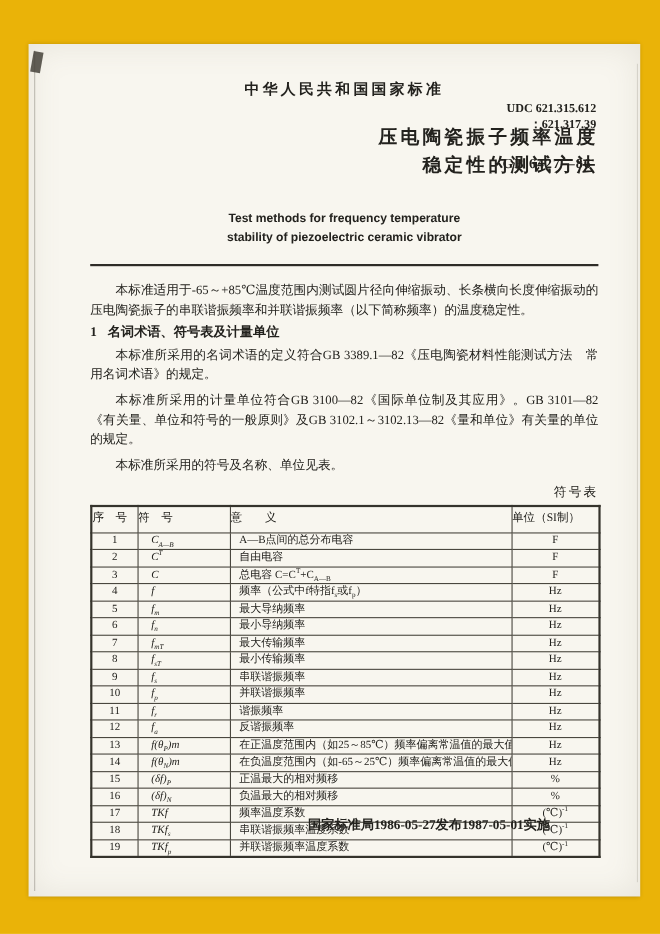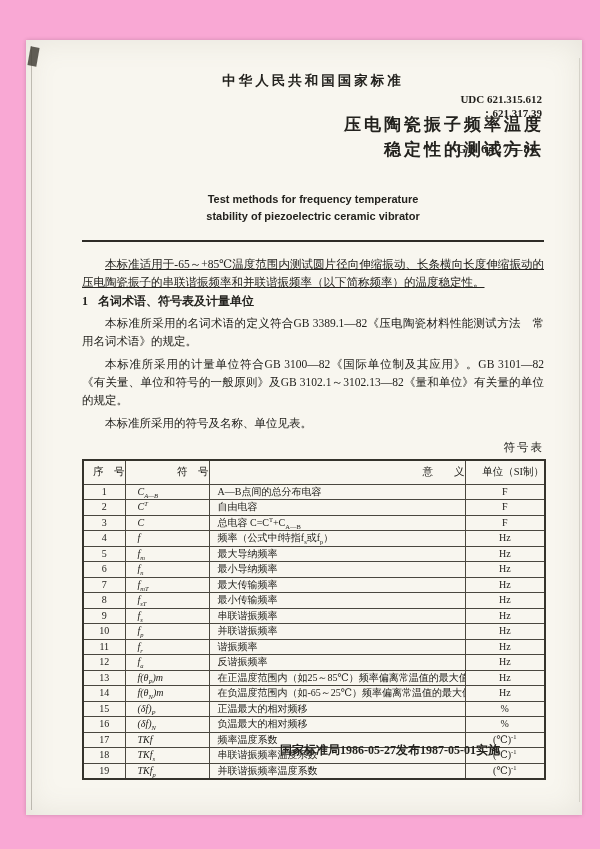--- a/index.html
+++ b/index.html
@@ -2,21 +2,21 @@
 <html><head>
 <meta charset="utf-8">
 <style>
   * { margin:0; padding:0; box-sizing:border-box; }
   body {
     width:600px; height:849px; position:relative; overflow:hidden;
     background:#ffffff;
     font-family:"Liberation Serif","DejaVu Serif",serif;
     color:#23221e;
   }
-  .scan { position:absolute; inset:0; background:#f9a8d4; }
+  .scan { position:absolute; inset:0; background:#eab308; }
   .paper {
     position:absolute; left:26px; top:40px; right:18px; bottom:34px;
     background:#f8f6ef;
     box-shadow: inset 0 0 30px rgba(125,118,100,0.14), 0 0 4px rgba(0,0,0,0.18);
   }
   .edge-left  { position:absolute; left:31px; top:46px;  width:1px; height:764px; background:rgba(95,90,78,0.35); }
   .edge-right { position:absolute; right:20px; top:58px; width:1px; height:744px; background:rgba(120,114,100,0.22); }
   .corner-mark{
     position:absolute; left:29px; top:47px; width:9px; height:19px;
     background:#45423a; transform:rotate(10deg); opacity:0.85;
@@ -44,37 +44,37 @@
     margin-top:29px; text-align:center;
     font-family:"Liberation Sans","DejaVu Sans",sans-serif;
     font-weight:bold; font-size:11px; line-height:17px;
   }
   .rule { margin-top:15px; border:none; border-top:2.5px solid #2e2c27; }
 
   .para {
     margin-top:5px; font-size:11.5px; line-height:18px;
     text-indent:2em; text-align:justify;
   }
-  .para.first { margin-top:13px;text-decoration:underline; }
+  .para.first { margin-top:13px; }
   .section-heading {
     margin-top:2px; font-size:12px; font-weight:bold; line-height:16px;
   }
   .section-heading .sec-title { margin-left:10px; }
 
   .table-title { margin-top:8px; text-align:right; font-size:11.5px; letter-spacing:2px; }
 
   table.sym-table {
     margin-top:4px; width:462px; table-layout:fixed;
     border-collapse:collapse; border:2px solid #35332c;
     font-size:10px;
   }
   .sym-table th, .sym-table td {
     border:1px solid #4a473f; line-height:14.5px; overflow:hidden;
   }
-  .sym-table th { height:24px; font-weight:normal; font-size:10.5px; text-align:right; }
+  .sym-table th { height:24px; font-weight:normal; font-size:10.5px; text-align:left; }
   .sym-table td { height:14.8px; padding:0 5px; white-space:nowrap; }
   td.col-no   { text-align:center; }
   td.col-symbol {
     font-style:italic; padding-left:12px;
     font-family:"Liberation Serif","DejaVu Serif",serif;
   }
   td.col-meaning { padding-left:8px;margin-left:12px; }
   td.col-unit { text-align:center; font-style:normal; }
   sup, sub { font-size:0.65em; line-height:0; }
 

